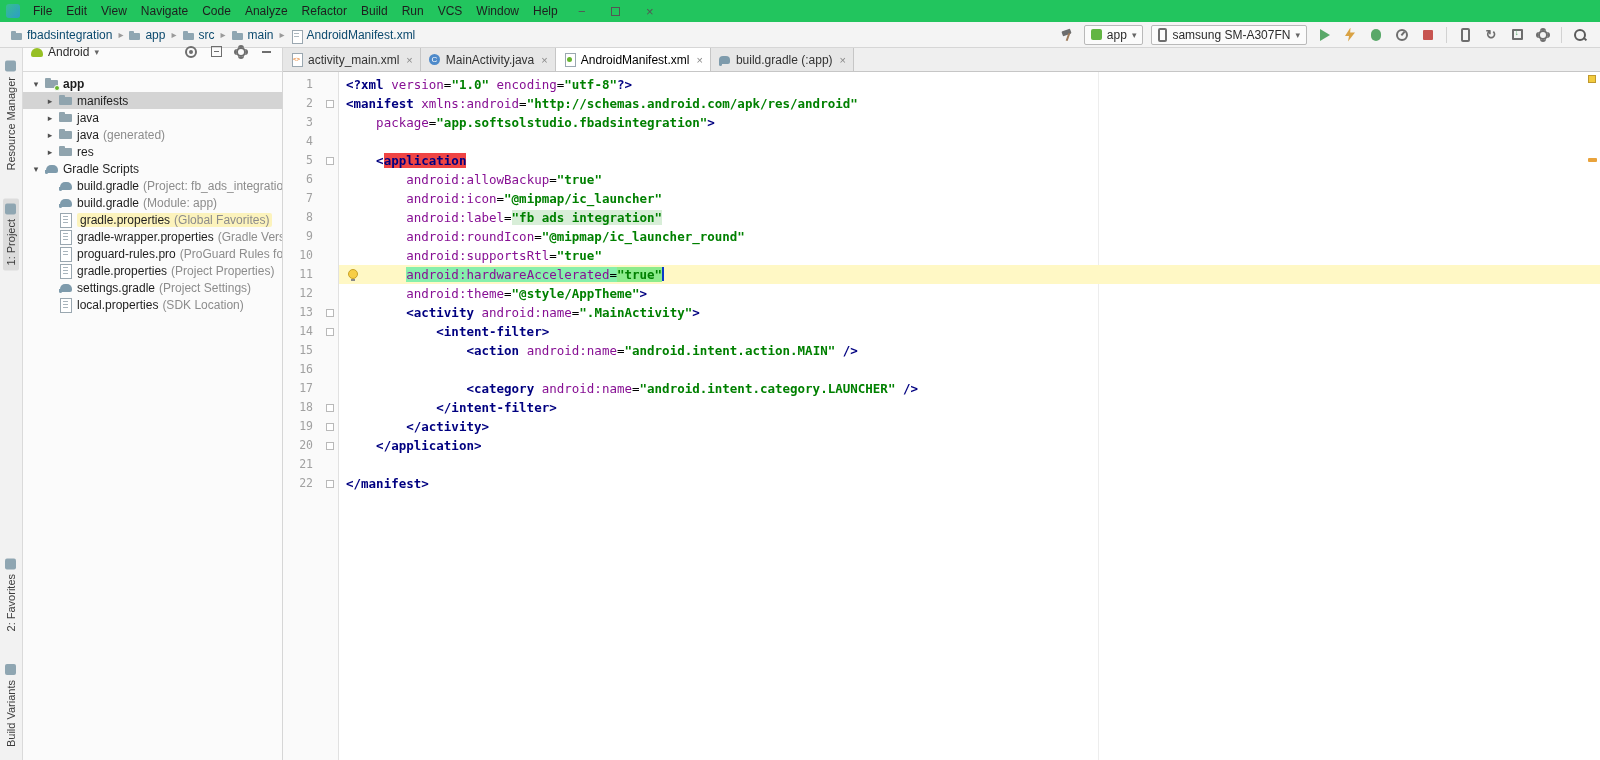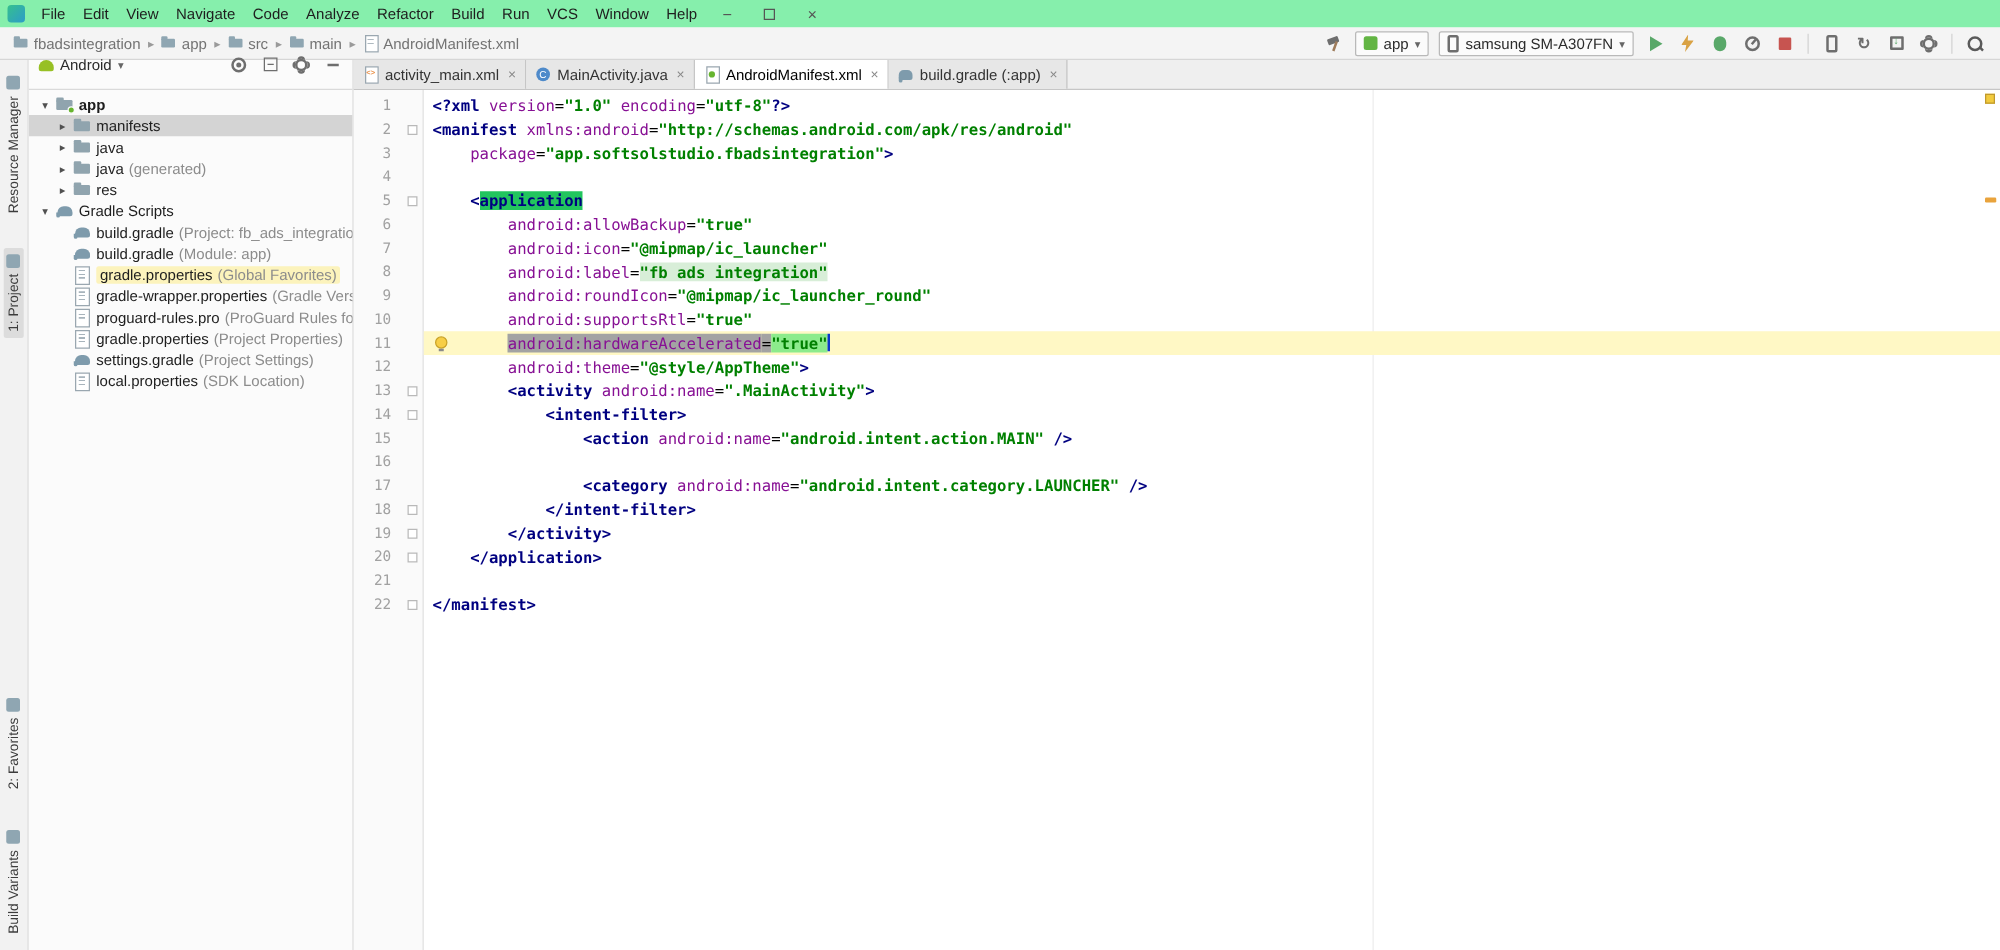--- a/index.html
+++ b/index.html
@@ -1,32 +1,32 @@
 <!DOCTYPE html>
 <html><head>
 <meta charset="utf-8">
 <style>
   *{margin:0;padding:0;box-sizing:border-box}
   html,body{width:1600px;height:760px;overflow:hidden}
   body{font-family:"Liberation Sans",sans-serif;font-size:12px;color:#1e1e1e;background:#fff;cursor:default}
 
   
-  .titlebar{height:22px;display:flex;align-items:center;background:#86efac;padding-left:6px}
+  .titlebar{height:22px;display:flex;align-items:center;background:#22c55e;padding-left:6px}
   .logo{width:14px;height:14px;border-radius:3px;background:linear-gradient(135deg,#35C08E,#2D9CC9);flex:none;margin-right:6px}
   .menu-bar{display:flex;flex:none}
   .menu-item{padding:3px 7px;font-size:12px;color:#1e1e1e}
   .win-title{flex:1;text-align:center;font-size:12px;color:#2b2b2b;white-space:nowrap;overflow:hidden;text-overflow:ellipsis;padding:0 8px}
   .win-controls{display:flex;height:100%;flex:none}
   .wc{width:34px;display:flex;align-items:center;justify-content:center;color:#555;font-size:13px}
   .maxbox{width:9px;height:9px;border:1px solid #555}
 
   
   .navbar{height:26px;background:#F4F4F4;border-bottom:1px solid #D6D6D6;display:flex;align-items:center;padding:0 8px}
   .breadcrumb{display:flex;align-items:center;gap:2px;flex:none}
-  .bc-item{display:flex;align-items:flex-start;gap:4px;padding:1px 3px;color:#737373;white-space:nowrap}
+  .bc-item{display:flex;align-items:flex-end;gap:4px;padding:1px 3px;color:#0c4a6e;white-space:nowrap}
   .bc-sep{color:#9a9a9a;font-size:10px;padding:0 1px}
   .bicon{width:12px;height:12px;position:relative;display:inline-block;flex:none}
   .bfolder::before{content:"";position:absolute;left:0;top:3px;width:11px;height:7px;background:#8FA6B2;border-radius:1px}
   .bfolder::after{content:"";position:absolute;left:0;top:1px;width:5px;height:3px;background:#8FA6B2;border-radius:1px 1px 0 0}
   .bfile::before{content:"";position:absolute;left:1px;top:0;width:9px;height:12px;background:#fff;border:1px solid #9AA7B0}
   .bfile::after{content:"";position:absolute;left:3px;top:3px;width:5px;height:5px;background:repeating-linear-gradient(#AEB9C0 0 1px,transparent 1px 3px)}
 
   .nav-tools{margin-left:auto;display:flex;align-items:center;gap:2px}
   .tbtn{width:24px;height:22px;display:flex;align-items:center;justify-content:center;border-radius:3px;position:relative}
   .vsep{width:1px;height:16px;background:#D2D2D2;margin:0 4px}
@@ -117,23 +117,23 @@
   .eline{display:flex;height:19px;line-height:19px;position:relative}
   .lno{width:40px;flex:none;text-align:right;padding-right:10px;color:#A1A1A1;font-size:11.5px}
   .foldcol{width:16px;flex:none}
   .fm{display:inline-block;width:8px;height:8px;border:1px solid #B9B9B9;background:#fff;margin:5px 0 0 3px}
   .codecol{flex:1;white-space:pre;position:relative;padding-left:7px;min-width:0}
   .cur .codecol{background:#FFF8C5}
   .tk-g,.tk-gm{color:#000080;font-weight:bold}
   .tk-a,.tk-as{color:#871094}
   .tk-v,.tk-vm,.tk-vs{color:#008000;font-weight:bold}
   .tk-p,.tk-ps{color:#000}
-  .tk-gm{background:#22c55e}
+  .tk-gm{background:#ef4444}
   .tk-vm{background:#D8EED8}
-  .tk-as,.tk-ps{background:#a3a3a3}
+  .tk-as,.tk-ps{background:#86efac}
   .tk-vs{background:#8CEB8C}
   .bulb{position:absolute;left:9px;top:4px;width:10px;height:10px;border-radius:50%;background:#F7CE46;border:1px solid #C9A227}
   .bulb::after{content:"";position:absolute;left:2px;bottom:-3px;width:4px;height:2px;background:#8A8A8A}
   .caret{display:inline-block;width:2px;height:14px;background:#0B39C9;vertical-align:-2px}
   .insp-square{position:absolute;top:3px;right:4px;width:8px;height:8px;background:#F2CB3E;border:1px solid #C0992D;z-index:3}
   .warn-mark{position:absolute;top:86px;right:3px;width:9px;height:4px;background:#E9A33C;border-radius:1px;z-index:3}
 </style>
 </head>
 <body>
 

